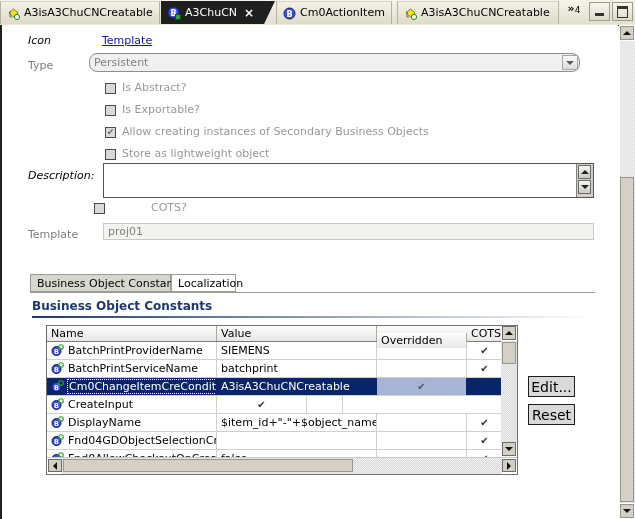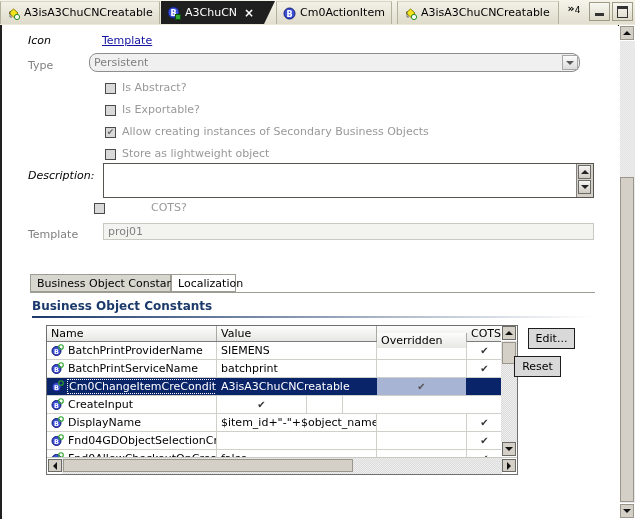--- a/index.html
+++ b/index.html
@@ -316,23 +316,24 @@
   .thsb .arw.right { right: 1px; }
   .tri-lf { width:0;height:0;border-top:4px solid transparent;border-bottom:4px solid transparent;border-right:4px solid #111; }
   .tri-rt { width:0;height:0;border-top:4px solid transparent;border-bottom:4px solid transparent;border-left:4px solid #111; }
 
   
   .sidebtn {
     position: absolute; width: 47px; height: 21px;
     background: #d9d9d9;
     border: 1px solid #1d1d1d;
     box-sizing: border-box;
-    font-size: 11px; color: #000;
+    font-size: 14px; color: #000;
     display: flex; align-items: center; justify-content: center;
     cursor: default;
+    margin-top: 48px;
   }
 </style>
 </head>
 <body>
 
 <div id="app">
 
   <div class="tabbar">
     <div class="tabbar-bg"></div>
 
@@ -614,21 +615,21 @@
             <span class="tri-lf"></span>
           </div>
         <div class="thumb3"></div>
         <div class="arw right">
             <span class="tri-rt"></span>
           </div>
       </div>
     </div>
 
     <div class="sidebtn" style="left:526px; top:303px;">Edit...</div>
-    <div class="sidebtn" style="left:512px; top:331px;">Reset</div>
+    <div class="sidebtn" style="left:526px; top:331px;">Reset</div>
 
   </div>
 
   <div class="outer-vscroll">
     <div class="track"></div>
     <div class="sb-arrow up">
       <span style="width:0;height:0;border-left:4px solid transparent;border-right:4px solid transparent;border-bottom:4px solid #111;"></span>
     </div>
     <div class="thumb"></div>
     <div class="sb-arrow down">

